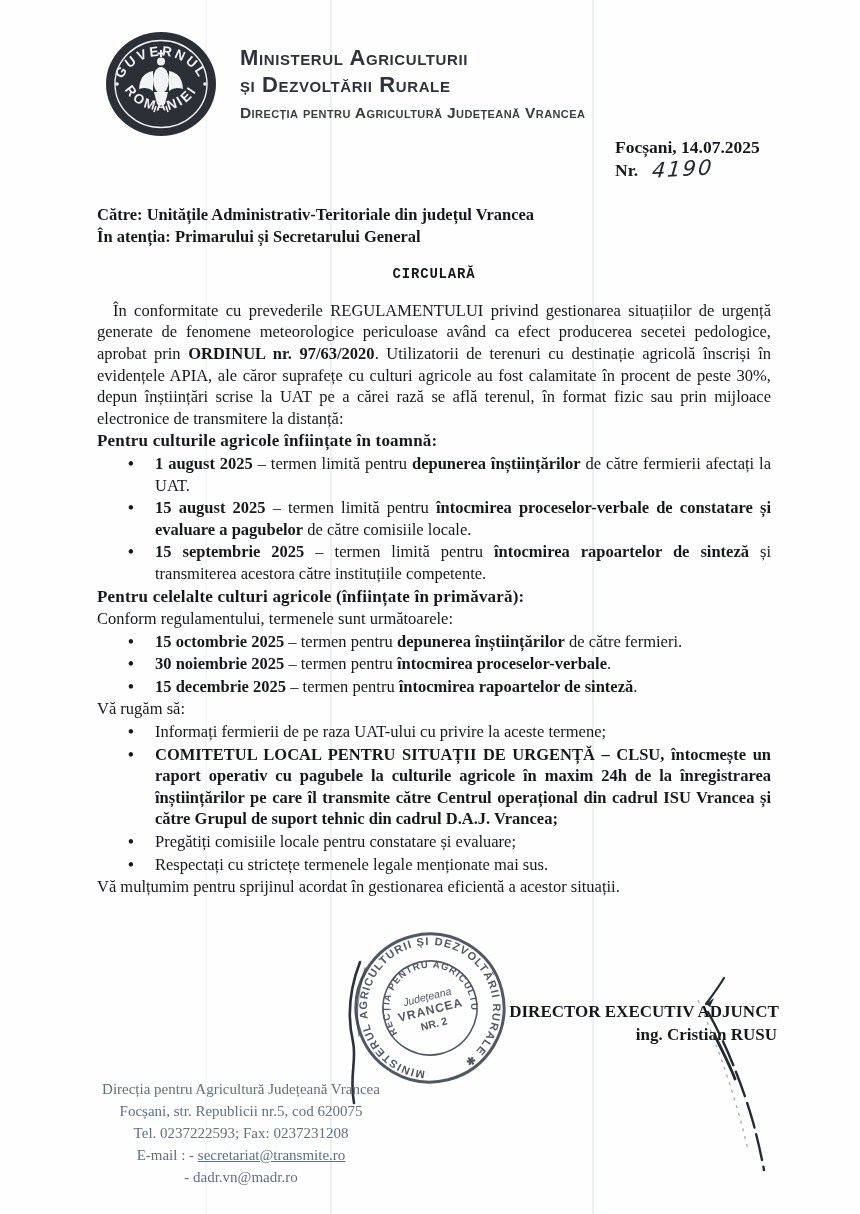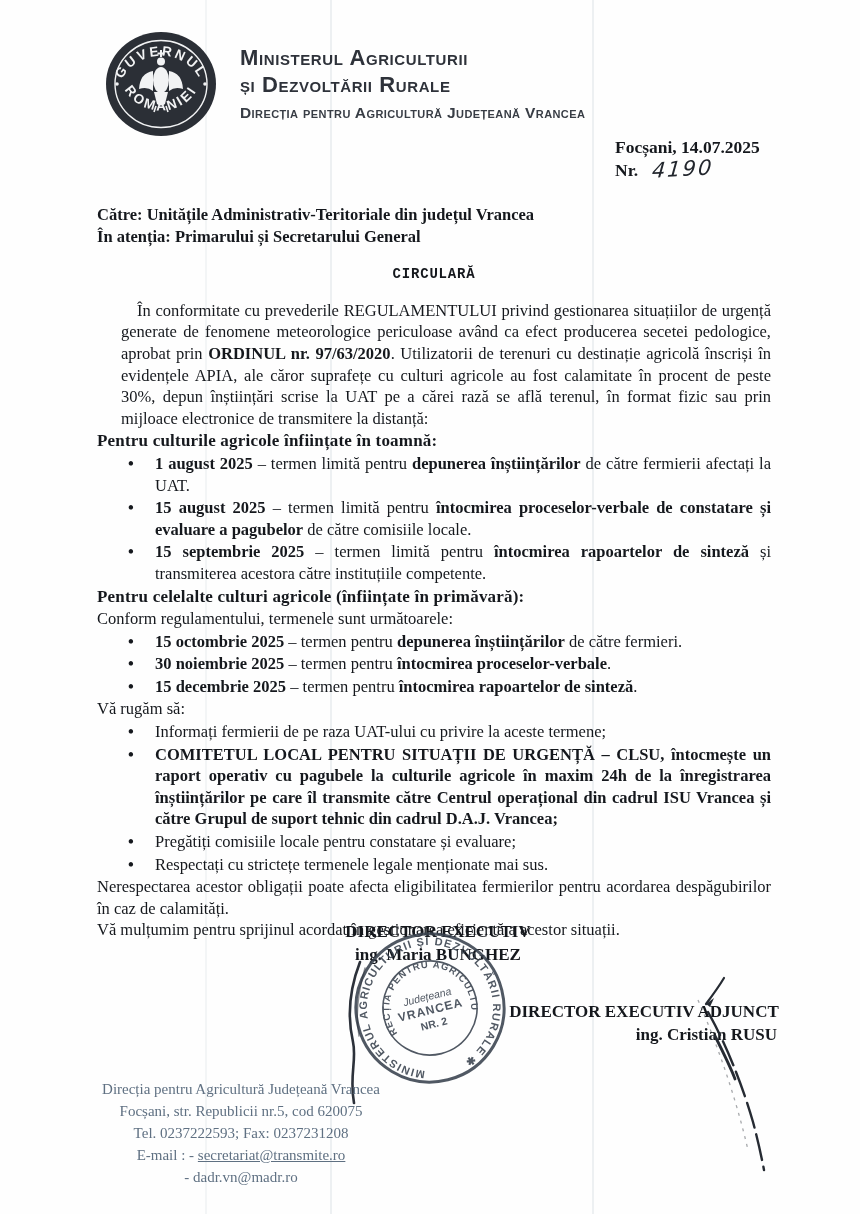--- a/index.html
+++ b/index.html
@@ -40,21 +40,21 @@
     font-size:21px;letter-spacing:2px;
     margin-left:14px;color:#22262d;
     transform:rotate(-3deg) skewX(-8deg);display:inline-block;
   }
 
   
   .doc-body{position:absolute;left:97px;top:204px;width:674px;font-size:16.5px;line-height:21.6px;}
   .addressee{font-weight:bold;}
   .title{text-align:center;font-weight:bold;font-size:14px;letter-spacing:.8px;margin:17px 0 14px 0;font-family:Liberation Mono, monospace;}
   p.par{margin:0;text-align:justify;}
-  p.indent{text-indent:16px;margin-left:24px;}
+  p.indent{text-indent:16px;}
   .b{font-weight:bold;}
   h3.sec{margin:1px 0 1px 0;font-size:17px;font-weight:bold;letter-spacing:.2px;}
   ul.blt{list-style:none;margin:1px 0;padding:0;}
   ul.blt li{
     position:relative;margin-left:58px;padding-left:0;
     text-align:justify;margin-bottom:1px;
   }
   ul.blt li::before{
     content:"\2022";position:absolute;left:-27px;top:0;
     font-weight:bold;
@@ -155,28 +155,23 @@
     </ul>
 
     <p class="par lead">Vă rugăm să:</p>
     <ul class="blt">
       <li><span>Informați fermierii de pe raza UAT-ului cu privire la aceste termene;</span></li>
       <li><span class="b">COMITETUL LOCAL PENTRU SITUAȚII DE URGENȚĂ – CLSU, întocmește un raport operativ cu pagubele la culturile agricole în maxim 24h de la înregistrarea înștiințărilor pe care îl transmite către Centrul  operațional din cadrul ISU Vrancea și către Grupul de suport tehnic din cadrul D.A.J. Vrancea;</span></li>
       <li><span>Pregătiți comisiile locale pentru constatare și evaluare;</span></li>
       <li><span>Respectați cu strictețe termenele legale menționate mai sus.</span></li>
     </ul>
 
-    <p class="par">Nerespectarea acestor obligații poate afecta eligibilitatea fermierilor pentru acordarea despăgubirilor în caz de calamități.</p>
     <p class="par">Vă mulțumim pentru sprijinul acordat în gestionarea eficientă a acestor situații.</p>
   </div>
 
-  <div class="sig-exec">
-    <div>DIRECTOR EXECUTIV</div>
-    <div>ing. Maria BUNGHEZ</div>
-  </div>
 
   <div class="sig-adj">
     <div class="t">DIRECTOR EXECUTIV ADJUNCT</div>
     <div class="n">ing. Cristian RUSU</div>
   </div>
 
   <svg class="stamp" viewBox="0 0 160 160">
     <circle cx="80" cy="80" r="74" fill="none" stroke="#39424e" stroke-width="3"></circle>
     <circle cx="80" cy="80" r="47" fill="none" stroke="#39424e" stroke-width="1.6"></circle>
     <defs>

